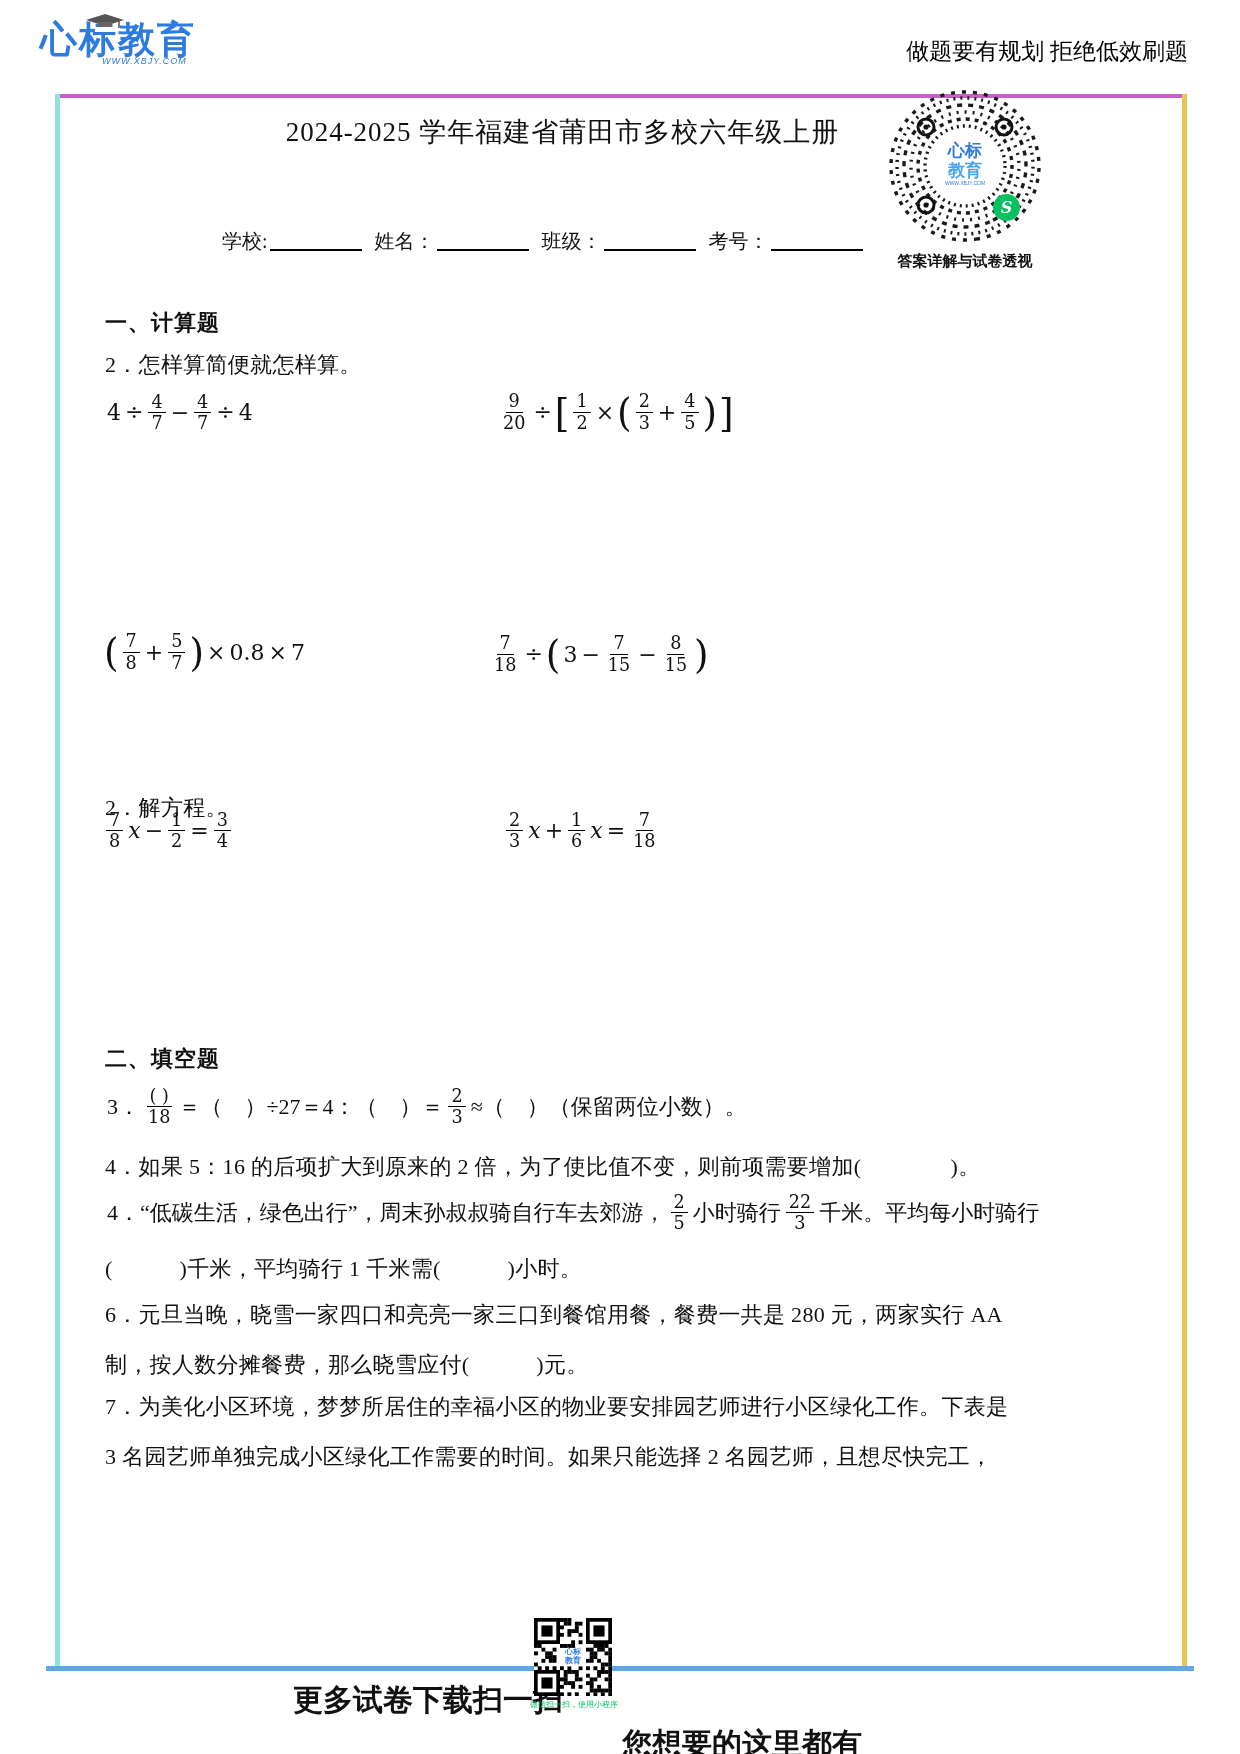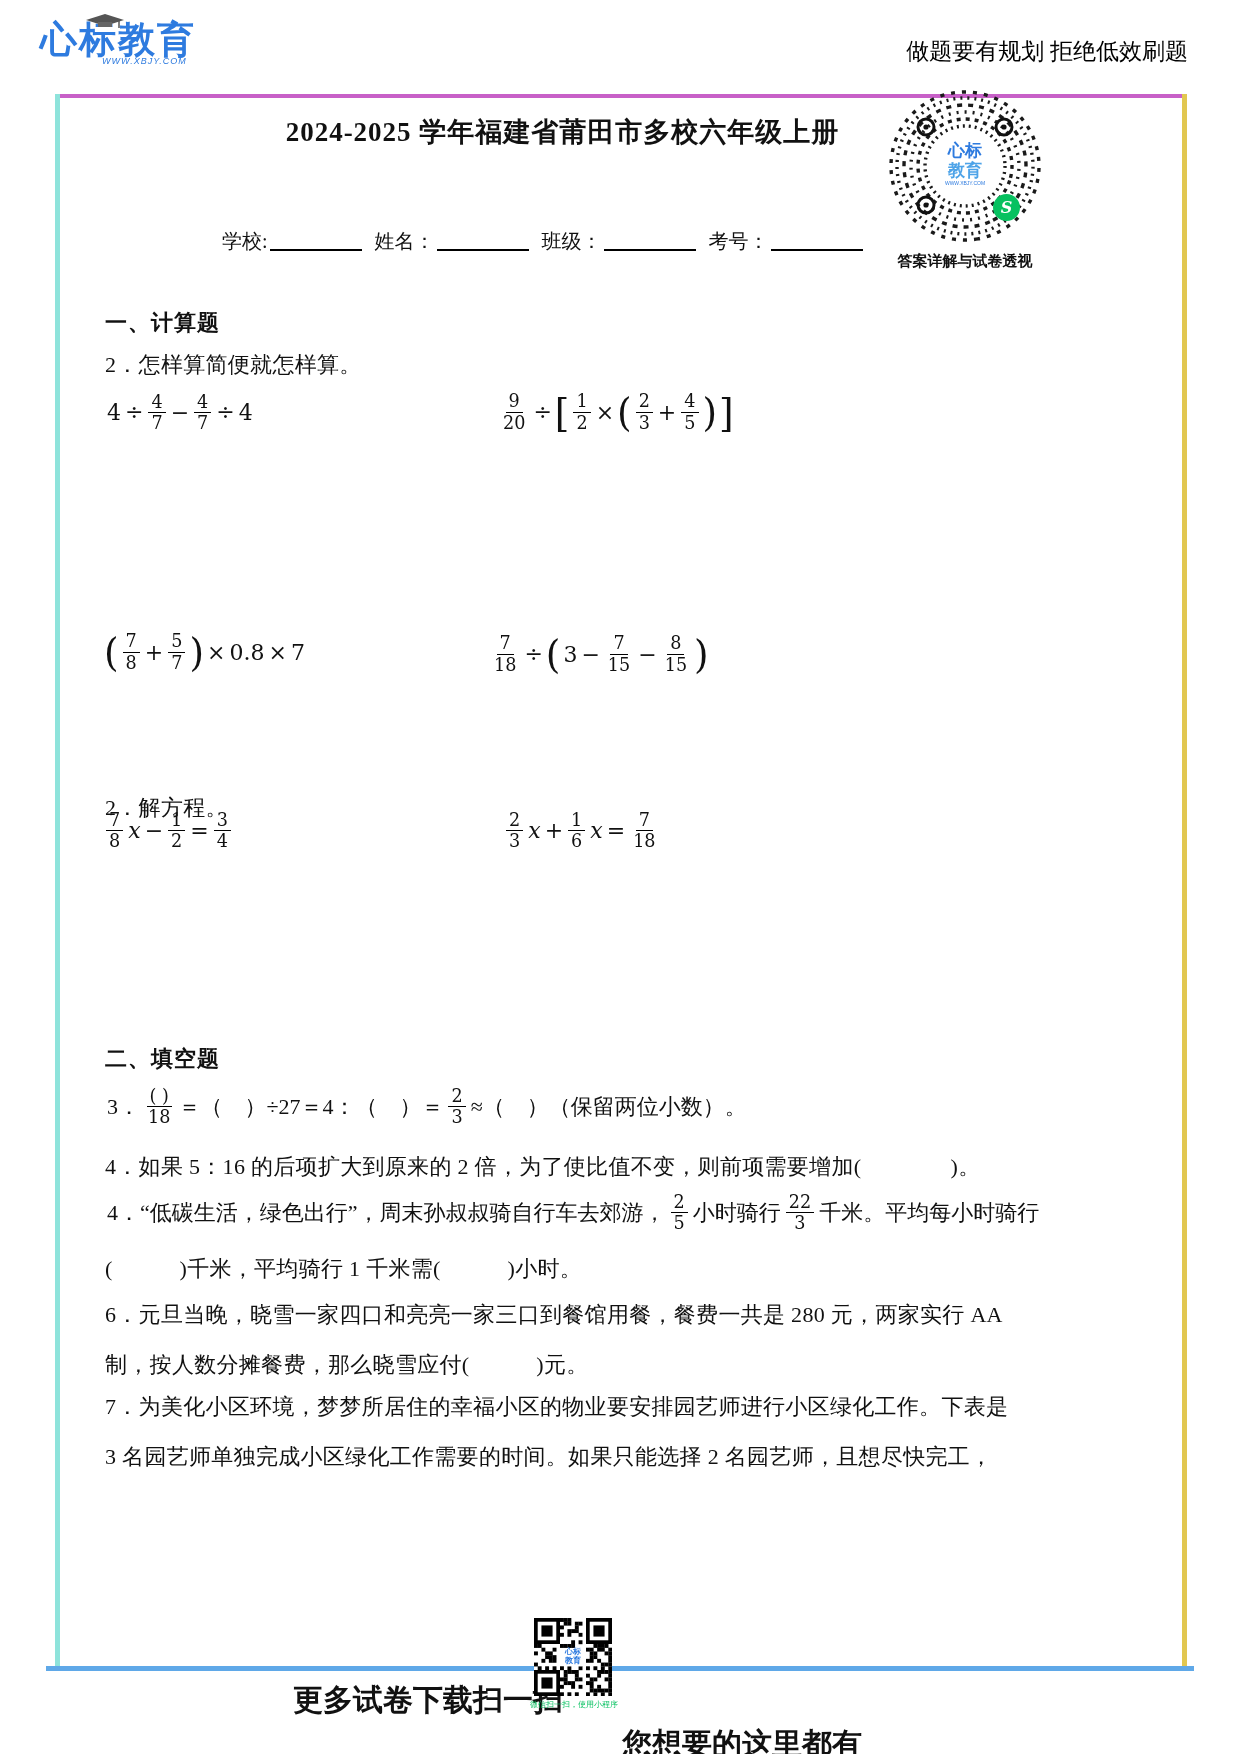--- a/index.html
+++ b/index.html
@@ -16,21 +16,21 @@
   .tagline{position:absolute;right:52px;top:36px;font-size:23px;white-space:nowrap;color:#000;}
 
   
   .frame-top{position:absolute;left:55px;top:94px;width:1132px;height:4px;}
   .frame-left{position:absolute;left:55px;top:94px;width:5px;height:1577px;}
   .frame-right{position:absolute;left:1182px;top:94px;width:5px;height:1577px;}
   .frame-bottom{position:absolute;left:46px;top:1666px;width:1148px;height:5px;}
 
   
   .title{position:absolute;left:60px;top:114px;width:1005px;text-align:center;
-         font-size:27px;font-weight:700;letter-spacing:1px;white-space:nowrap;}
+         font-size:27px;font-weight:400;letter-spacing:1px;white-space:nowrap;}
   .subtitle{position:absolute;left:60px;top:172px;width:1005px;text-align:center;
             font-size:25px;font-weight:700;letter-spacing:2px;}
 
   
   .qr-mini{position:absolute;left:885px;top:86px;width:160px;height:160px;}
   .qr-mini-logo{position:absolute;left:50%;top:50%;transform:translate(-50%,-54%);text-align:center;}
   .qr-mini-logo .l1{font-family:"Liberation Sans",sans-serif;font-weight:800;color:#2E7BDF;font-size:17px;line-height:1.15;}
   .qr-mini-logo .l2{font-family:"Liberation Sans",sans-serif;font-weight:800;color:#4DA3E8;font-size:17px;line-height:1.15;}
   .qr-mini-logo .lu{font-family:"Liberation Sans",sans-serif;color:#2E7BDF;font-size:5px;line-height:1.4;}
   .weapp-badge{position:absolute;left:108px;top:108px;width:27px;height:27px;border-radius:50%;

